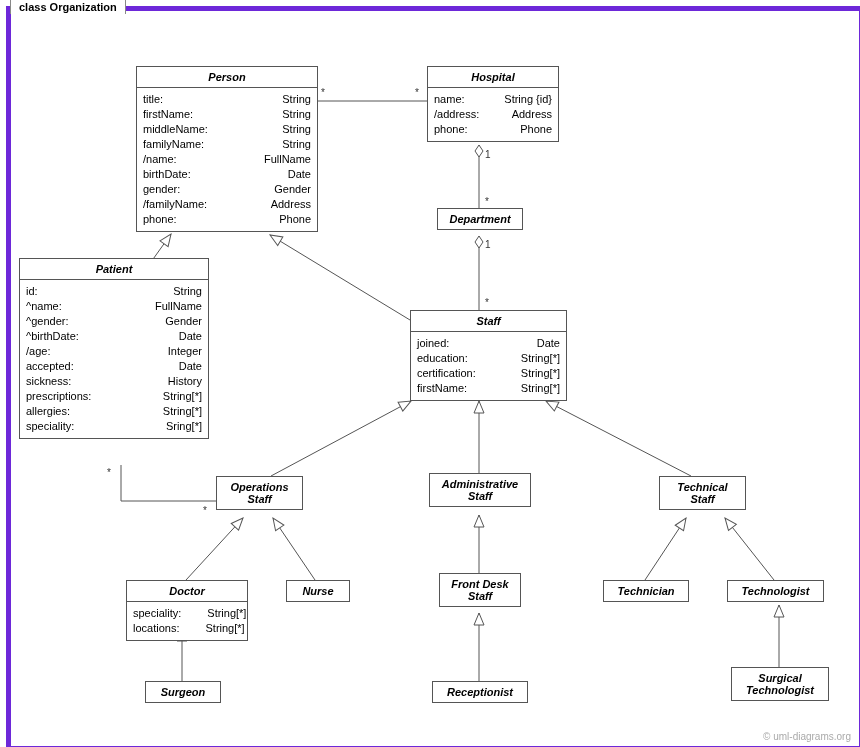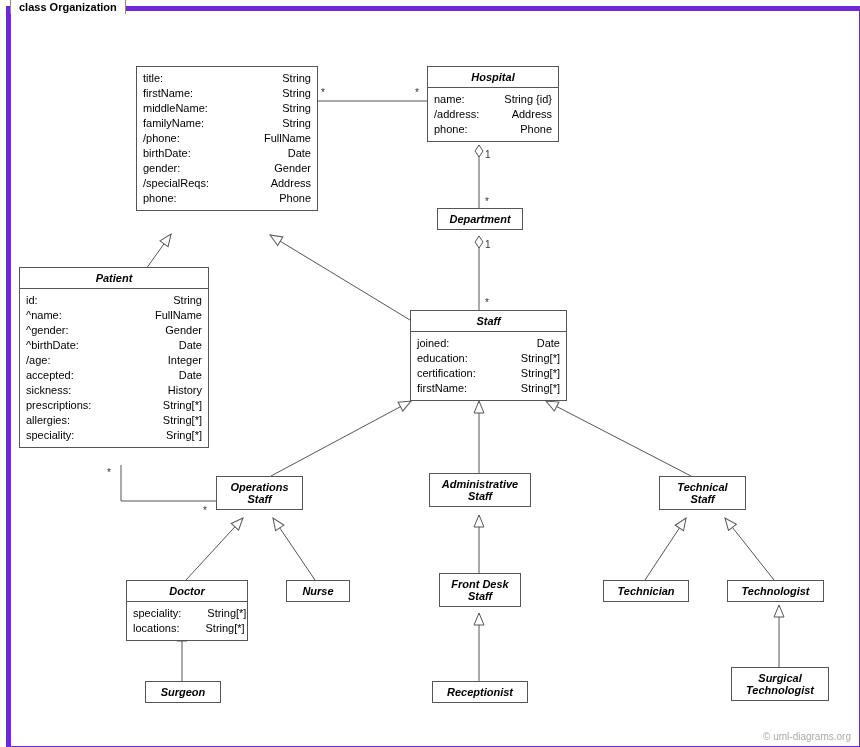--- a/index.html
+++ b/index.html
@@ -113,51 +113,52 @@
     <line x1="763" y1="569" x2="714" y2="507" stroke="#555" marker-end="url(#tri)"></line>
 
     <line x1="171" y1="670" x2="171" y2="618" stroke="#555" marker-end="url(#tri)"></line>
 
     <line x1="468" y1="670" x2="468" y2="602" stroke="#555" marker-end="url(#tri)"></line>
 
     <line x1="768" y1="656" x2="768" y2="594" stroke="#555" marker-end="url(#tri)"></line>
   </svg>
 
   <div class="box" style="left:125px;top:55px;width:180px">
+    <div class="box-title">Person</div>
     <div class="box-body" id="b-person">
         <div class="row">
           <span class="attr">title:</span>
           <span class="type">String</span>
         </div>
         <div class="row">
           <span class="attr">firstName:</span>
           <span class="type">String</span>
         </div>
         <div class="row">
           <span class="attr">middleName:</span>
           <span class="type">String</span>
         </div>
         <div class="row">
           <span class="attr">familyName:</span>
           <span class="type">String</span>
         </div>
         <div class="row">
-          <span class="attr">/phone:</span>
+          <span class="attr">/name:</span>
           <span class="type">FullName</span>
         </div>
         <div class="row">
           <span class="attr">birthDate:</span>
           <span class="type">Date</span>
         </div>
         <div class="row">
           <span class="attr">gender:</span>
           <span class="type">Gender</span>
         </div>
         <div class="row">
-          <span class="attr">/specialReqs:</span>
+          <span class="attr">/familyName:</span>
           <span class="type">Address</span>
         </div>
         <div class="row">
           <span class="attr">phone:</span>
           <span class="type">Phone</span>
         </div>
       </div>
   </div>
 
   <div class="box" style="left:416px;top:55px;width:130px">
@@ -175,21 +176,21 @@
           <span class="attr">phone:</span>
           <span class="type">Phone</span>
         </div>
       </div>
   </div>
 
   <div class="box" style="left:426px;top:197px;width:84px">
     <div class="box-title no-border">Department</div>
   </div>
 
-  <div class="box" style="left:8px;top:256px;width:188px">
+  <div class="box" style="left:8px;top:247px;width:188px">
     <div class="box-title">Patient</div>
     <div class="box-body" id="b-patient">
         <div class="row">
           <span class="attr">id:</span>
           <span class="type">String</span>
         </div>
         <div class="row">
           <span class="attr">^name:</span>
           <span class="type">FullName</span>
         </div>

